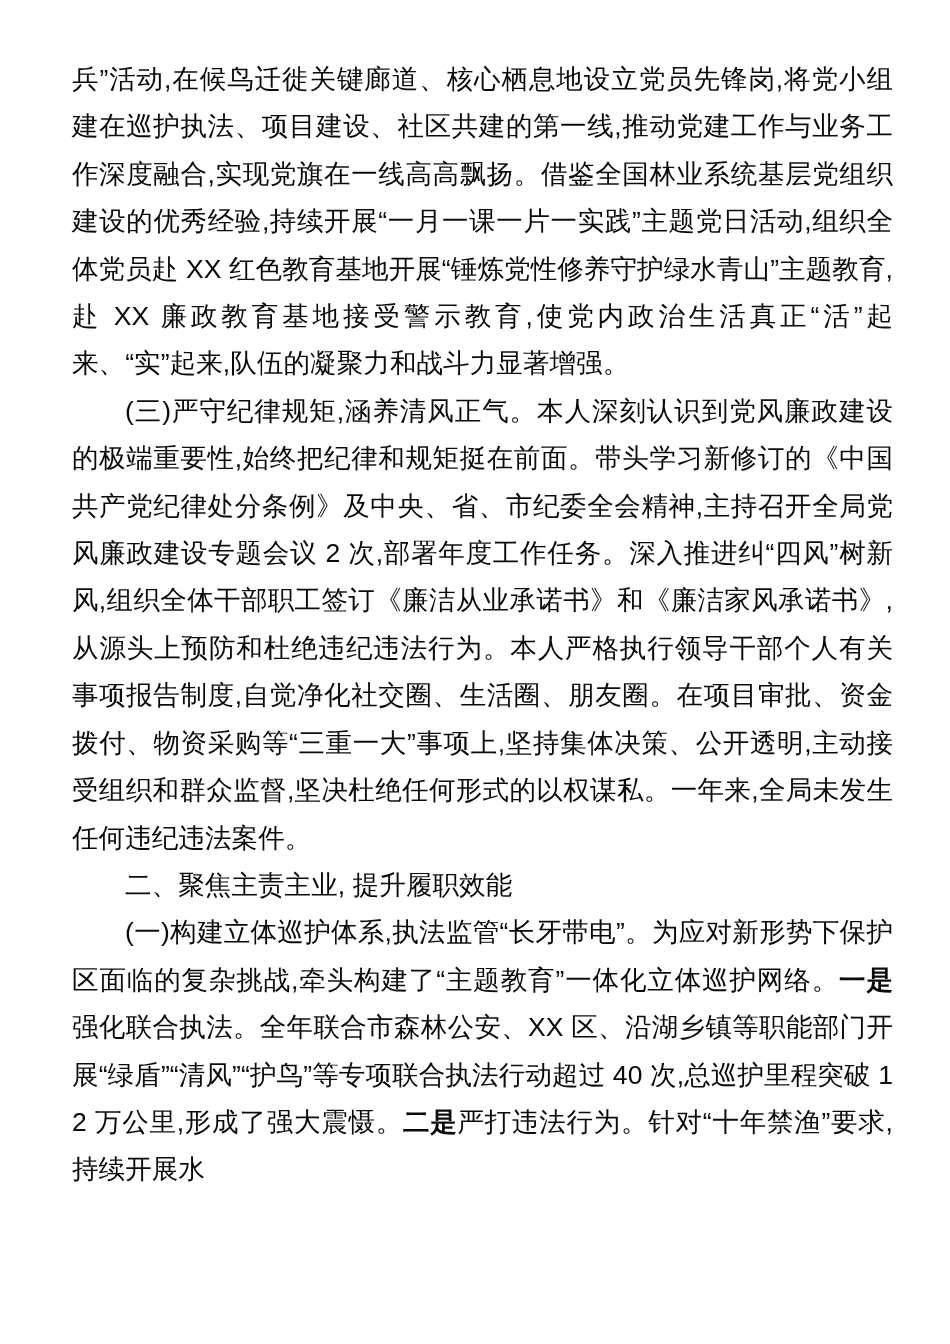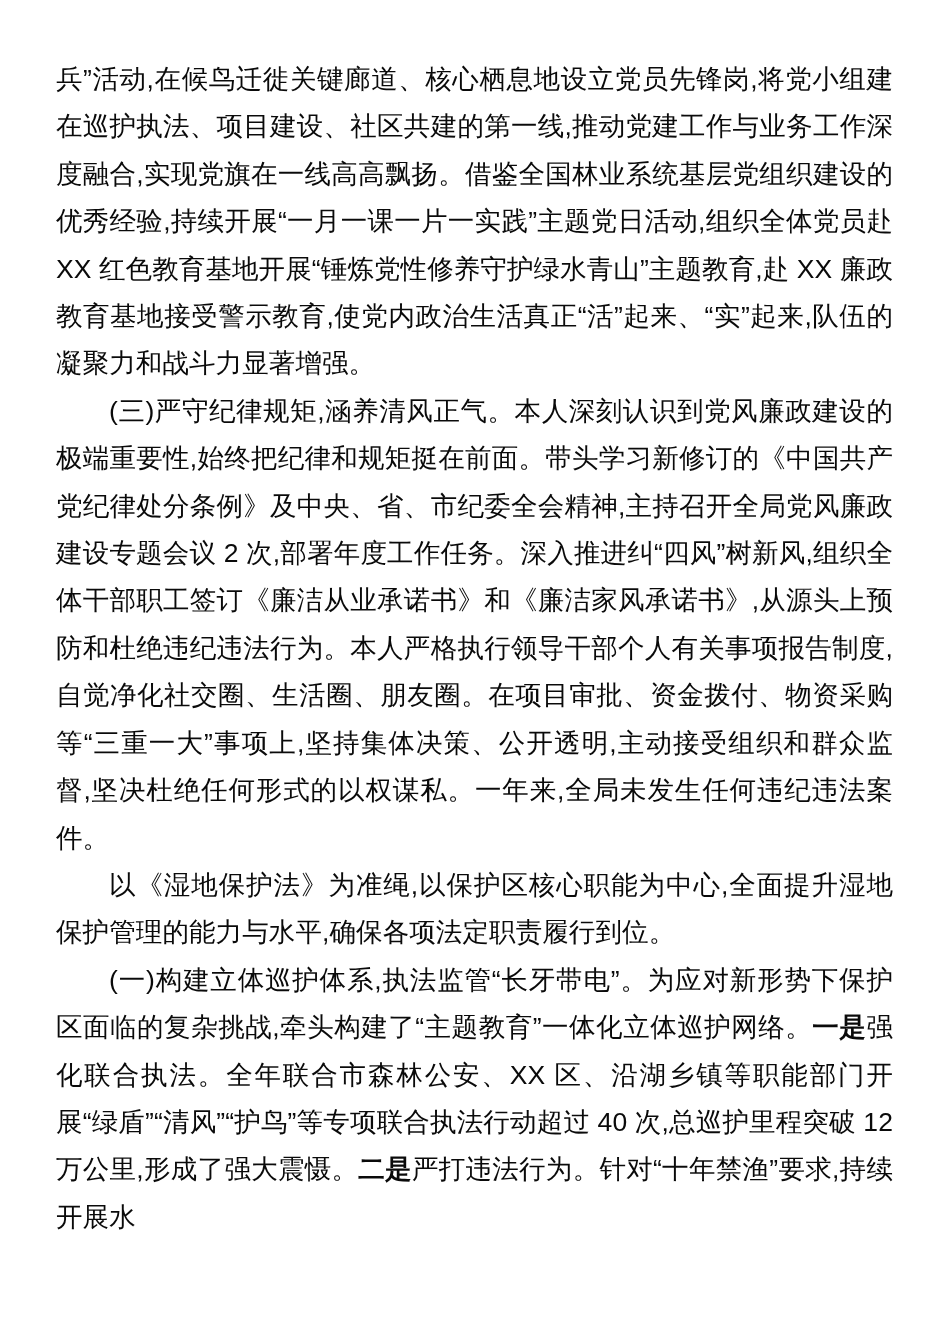--- a/index.html
+++ b/index.html
@@ -14,21 +14,21 @@
     font-family: "Liberation Sans", "DejaVu Sans", sans-serif;
     color: #000000;
     overflow: hidden;
   }
   #page {
     position: relative;
     width: 950px;
     height: 1344px;
     background: #ffffff;
     box-sizing: border-box;
-    padding: 56px 57px 0 56px;
+    padding: 56px 57px 0 72px;
   }
   .doc-body {
     font-size: 26.5px;
     line-height: 47.4px;
     text-align: justify;
     text-justify: inter-ideograph;
     letter-spacing: 0.1px;
     color: #0a0a0a;
     -webkit-font-smoothing: antialiased;
   }
@@ -50,16 +50,16 @@
     font-family: Liberation Serif, serif;
   }
 </style>
 </head>
 <body>
 
 <div id="page" style="background: rgb(255, 255, 255);">
   <div class="doc-body" id="doc-body" style="color: rgb(10, 10, 10);">
       <p class="para cont"><span>兵”活动,在候鸟迁徙关键廊道、核心栖息地设立党员先锋岗,将党小组建在巡护执法、项目建设、社区共建的第一线,推动党建工作与业务工作深度融合,实现党旗在一线高高飘扬。借鉴全国林业系统基层党组织建设的优秀经验,持续开展“一月一课一片一实践”主题党日活动,组织全体党员赴 XX 红色教育基地开展“锤炼党性修养守护绿水青山”主题教育,赴 XX 廉政教育基地接受警示教育,使党内政治生活真正“活”起来、“实”起来,队伍的凝聚力和战斗力显著增强。</span></p>
       <p class="para indent"><span>(三)严守纪律规矩,涵养清风正气。本人深刻认识到党风廉政建设的极端重要性,始终把纪律和规矩挺在前面。带头学习新修订的《中国共产党纪律处分条例》及中央、省、市纪委全会精神,主持召开全局党风廉政建设专题会议 2 次,部署年度工作任务。深入推进纠“四风”树新风,组织全体干部职工签订《廉洁从业承诺书》和《廉洁家风承诺书》,从源头上预防和杜绝违纪违法行为。本人严格执行领导干部个人有关事项报告制度,自觉净化社交圈、生活圈、朋友圈。在项目审批、资金拨付、物资采购等“三重一大”事项上,坚持集体决策、公开透明,主动接受组织和群众监督,坚决杜绝任何形式的以权谋私。一年来,全局未发生任何违纪违法案件。</span></p>
-      <p class="para indent"><span>以《湿地保护法》为准绳,以保护区核心职能为中心,全面提升湿地保护管理的能力与水平,确保各项法定职责履行到位。</span></p>
+      <p class="para indent"><span>二、聚焦主责主业, 提升履职效能</span></p>
       <p class="para indent"><span>(一)构建立体巡护体系,执法监管“长牙带电”。为应对新形势下保护区面临的复杂挑战,牵头构建了“主题教育”一体化立体巡护网络。</span><span class="b">一是</span><span>强化联合执法。全年联合市森林公安、XX 区、沿湖乡镇等职能部门开展“绿盾”“清风”“护鸟”等专项联合执法行动超过 40 次,总巡护里程突破 12 万公里,形成了强大震慑。</span><span class="b">二是</span><span>严打违法行为。针对“十年禁渔”要求,持续开展水</span></p>
     </div>
 </div>
 
 </body></html>

